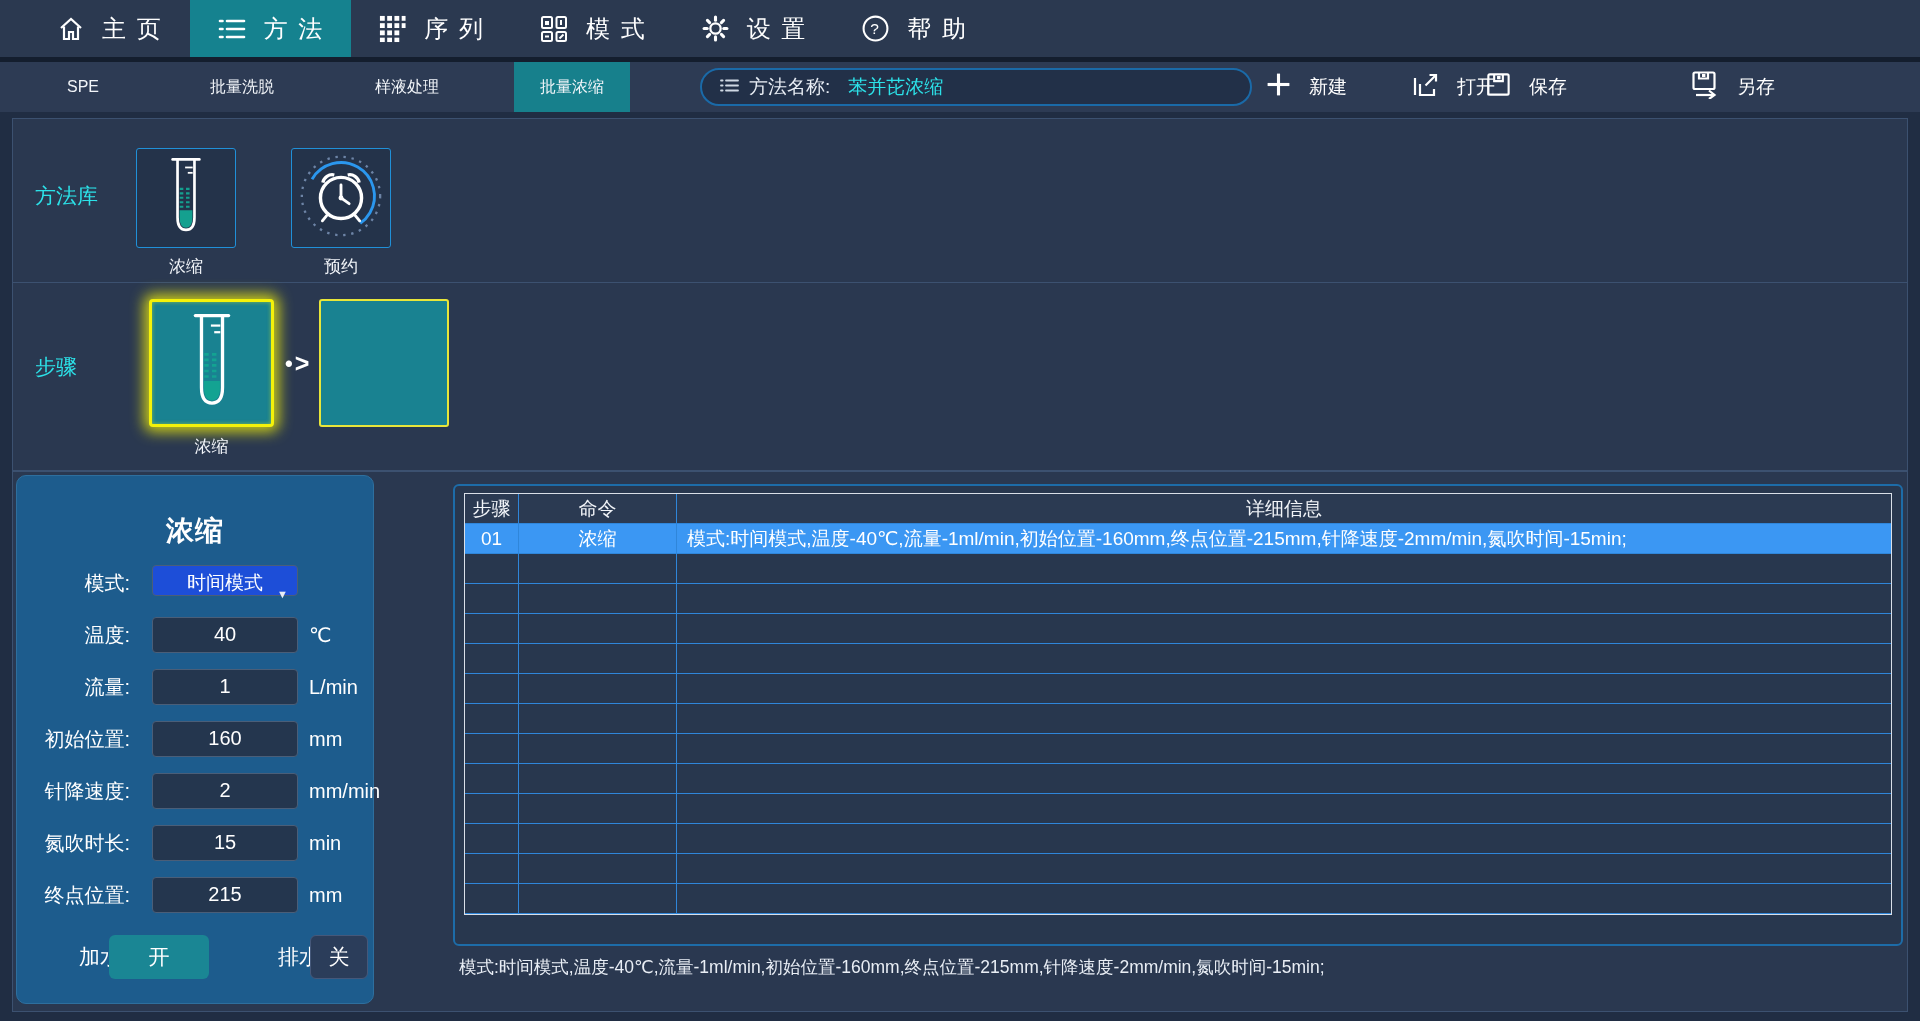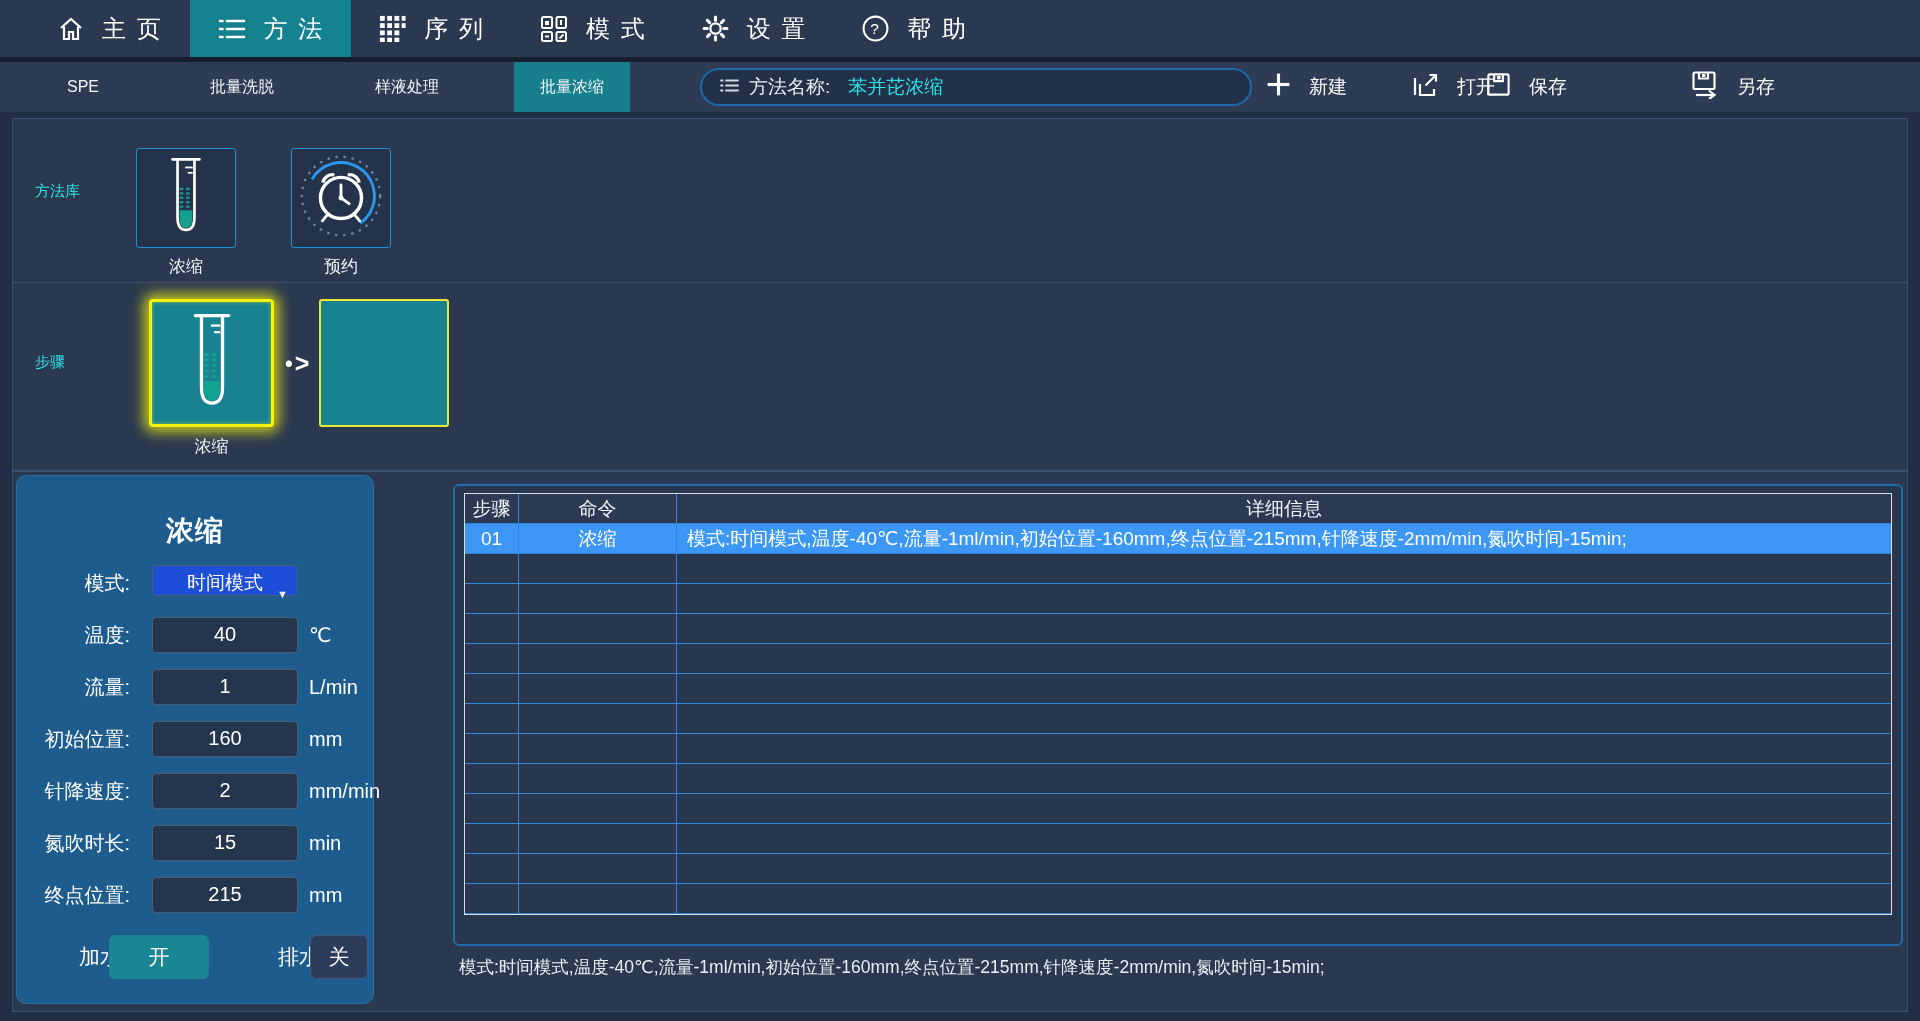--- a/index.html
+++ b/index.html
@@ -29,21 +29,21 @@
   .method-field .mf-value { color:#2ce1e8; font-size:19px; white-space:nowrap;margin-left:8px; }
   .tool-btn { position:absolute; top:0; height:50px; display:flex; align-items:center; gap:17px;
               color:#fff; font-size:19px; }
   .tool-btn.b0 { left:1265px; } .tool-btn.b1 { left:1412px; }
   .tool-btn.b2 { left:1485px; } .tool-btn.b3 { left:1690px; }
 
   
   .panel { position:absolute; left:12px; right:12px; background:#2a3850; border:1px solid #3c5170; }
   .library-panel { top:118px; height:165px; }
   .steps-panel   { top:283px; height:188px; border-top:none; }
-  .panel-label { position:absolute; color:#2ce1e8; font-size:15px;font-family:Liberation Serif, serif; }
+  .panel-label { position:absolute; color:#2ce1e8; font-size:21px;font-family:Liberation Serif, serif; }
   .library-panel .panel-label { left:22px; top:63px; }
   .steps-panel   .panel-label { left:22px; top:70px; }
 
   .lib-card { position:absolute; width:100px; height:100px; top:29px; border:1px solid #2090d8;
               border-radius:3px; background:rgba(20,34,54,.25); display:flex; align-items:center;
               justify-content:center; }
   .lib-card.c0 { left:123px; } .lib-card.c1 { left:278px; }
   .lib-caption { position:absolute; top:136px; width:100px; text-align:center; color:#f2f5f9; font-size:17px; }
   .lib-caption.c0 { left:123px; } .lib-caption.c1 { left:278px; }
 

